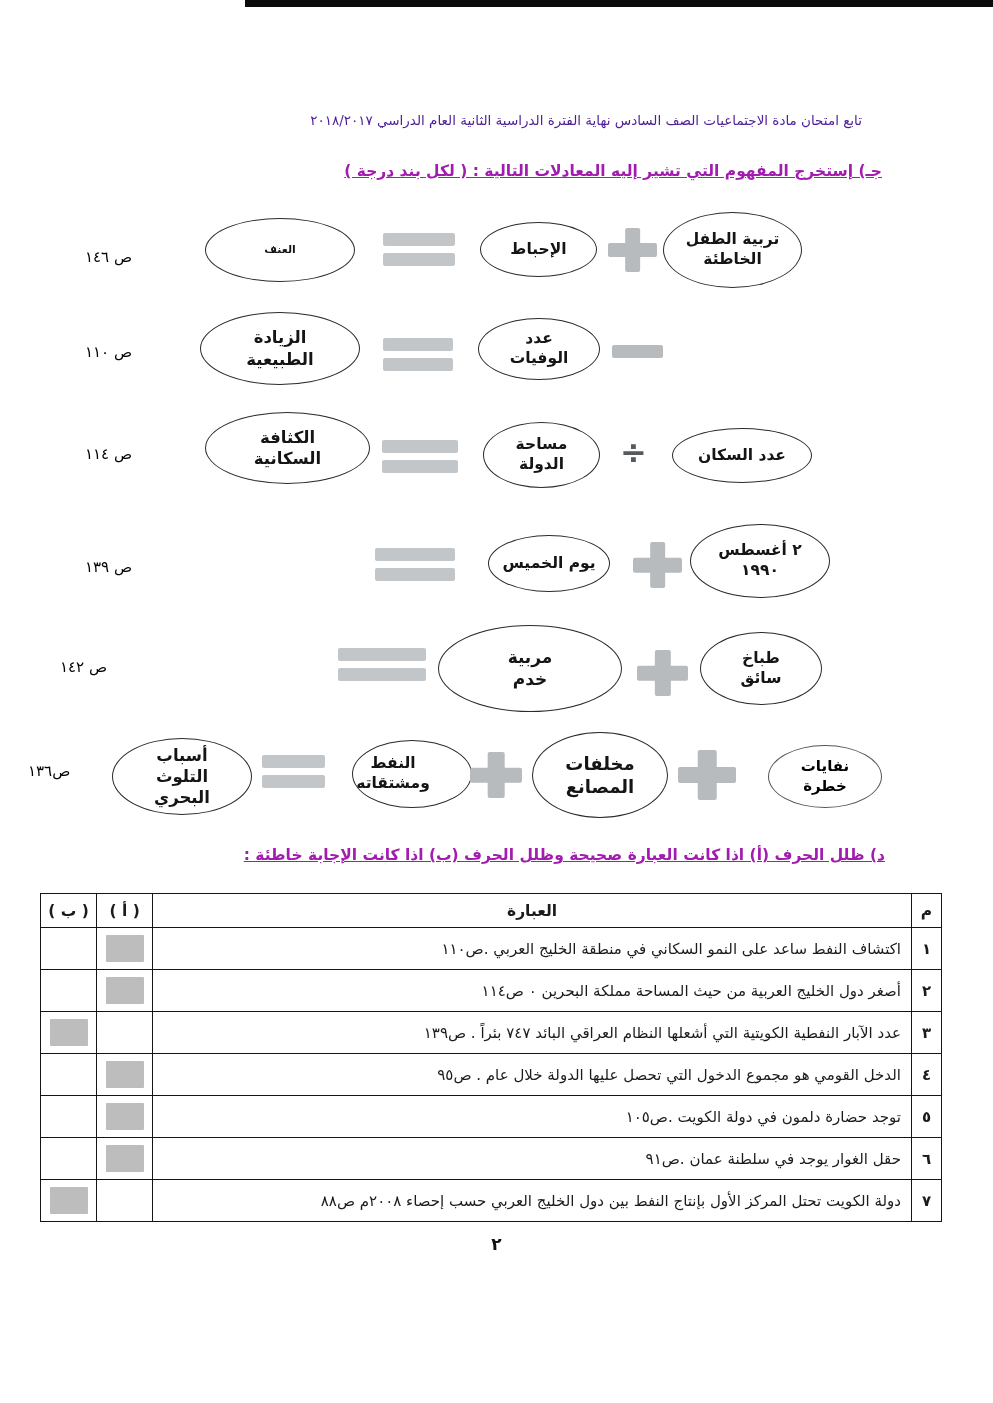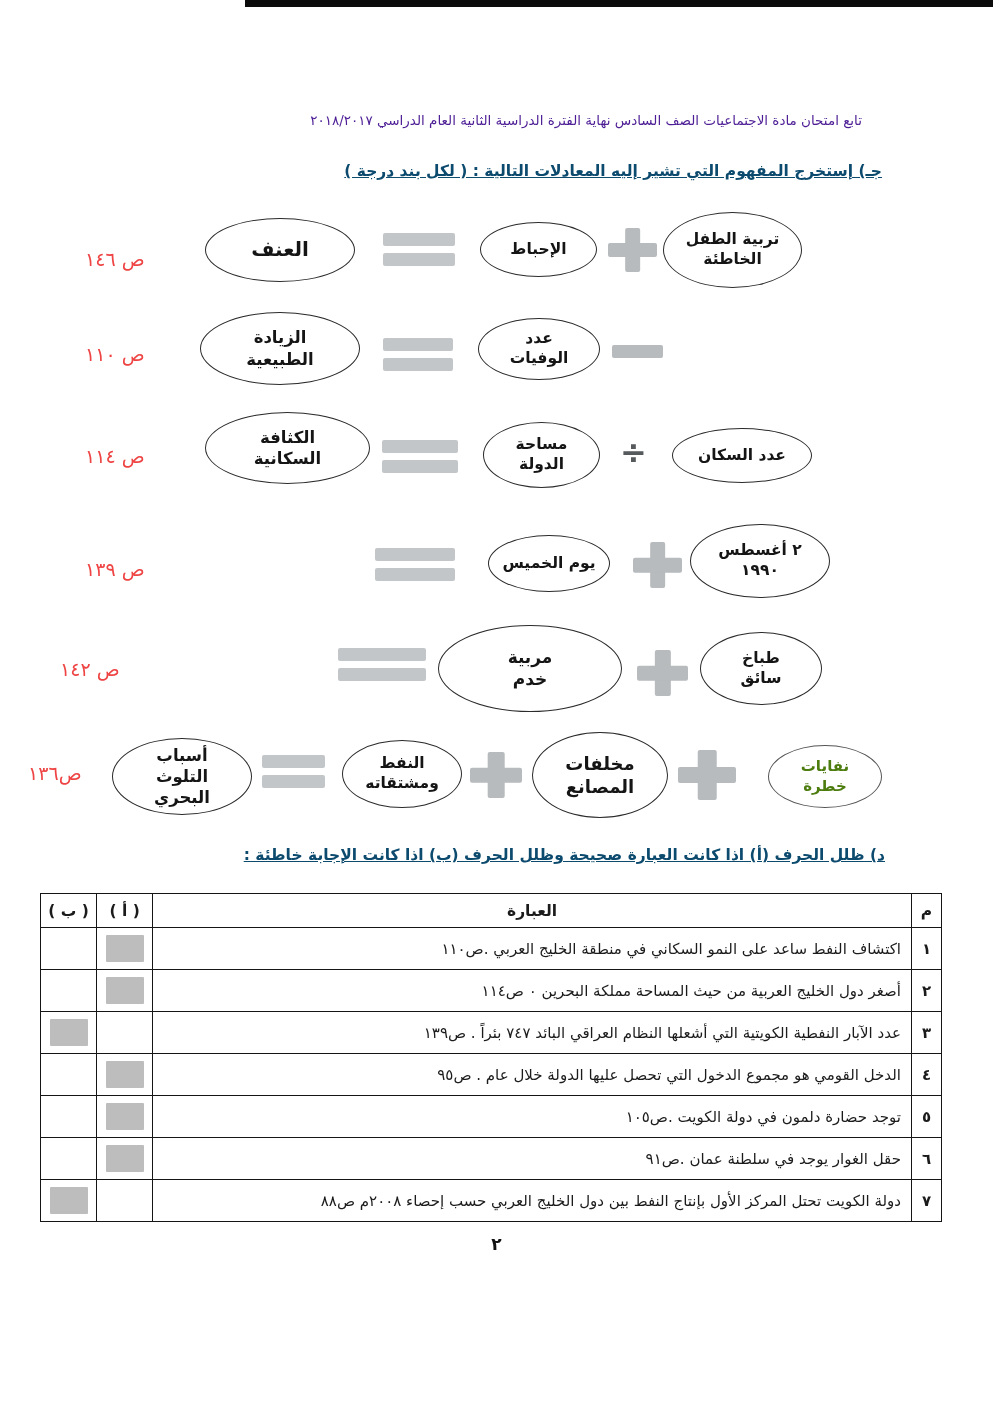--- a/index.html
+++ b/index.html
@@ -8,37 +8,37 @@
   .page {
     position:relative; width:993px; height:1403px; margin:0 auto;
     background:#ffffff; color:#1b1b1b; overflow:hidden; direction:rtl;
   }
 
   
   .top-bar { position:absolute; top:0; left:245px; width:748px; height:7px; background:#0b0b0b; }
 
   
   .header-line { position:absolute; top:112px; right:131px; font-size:13.5px; color:#4c1d95; white-space:nowrap; }
-  .sec-title { position:absolute; font-weight:bold; font-size:15.5px; color:#0c4a6e; text-decoration:underline; white-space:nowrap; }
+  .sec-title { position:absolute; font-weight:bold; font-size:15.5px; color:#a21caf; text-decoration:underline; white-space:nowrap; }
   .sec-c { top:162px; right:111px; }
   .sec-d { top:846px; right:108px; }
 
   
   .eq-row { position:absolute; left:0; width:993px; }
   .ellipse {
     position:absolute; border:1.7px solid #2b2b2b; border-radius:50%;
     display:flex; align-items:center; justify-content:center;
     text-align:center; line-height:1.28; color:#151515;
   }
   .ellipse span { display:inline-block; }
   .answer { font-weight:bold; font-size:16.5px; }
   .term { font-weight:bold; font-size:15.5px; }
-  .faint { color:#4d7c0f; border-color:#555; }
-
-  .pageref { position:absolute; font-size:19px; color:#ef4444; white-space:nowrap; }
+  .faint { color:#000000; border-color:#555; }
+
+  .pageref { position:absolute; font-size:15px; color:#000000; white-space:nowrap; }
 
   .equals { position:absolute; display:flex; flex-direction:column; gap:7px; }
   .equals .bar { height:13px; background:#c3c6c8; border-radius:2px; filter:blur(.4px); }
 
   .plus { position:absolute; }
   .plus::before, .plus::after { content:''; position:absolute; background:#b7bbbd; border-radius:2px; filter:blur(.4px); }
   .plus::before { left:50%; top:0; width:32%; height:100%; transform:translateX(-50%); }
   .plus::after  { top:50%; left:0; height:32%; width:100%; transform:translateY(-50%); }
 
   .minus { position:absolute; background:#b7bbbd; border-radius:2px; filter:blur(.4px); }
@@ -68,21 +68,21 @@
 <div class="page">
 
   <div class="top-bar"></div>
 
   <div class="header-line">تابع امتحان مادة الاجتماعيات الصف السادس نهاية الفترة الدراسية الثانية العام الدراسي ٢٠١٨/٢٠١٧</div>
 
   <div class="sec-title sec-c">جـ) إستخرج المفهوم التي تشير إليه المعادلات التالية : ( لكل بند درجة )</div>
 
   <div class="eq-row" style="top:210px;height:90px;">
     <div class="pageref" style="left:85px;top:38px;">ص ١٤٦</div>
-    <div class="ellipse answer" style="left:205px;top:8px;width:150px;height:64px;font-size:20px;">
+    <div class="ellipse answer" style="left:205px;top:8px;width:150px;height:64px;font-size:11px;">
         <span>العنف</span>
       </div>
     <div class="equals" style="left:383px;top:23px;width:72px;">
         <span class="bar"></span>
         <span class="bar"></span>
       </div>
     <div class="ellipse term" style="left:480px;top:12px;width:117px;height:55px;">
         <span>الإحباط</span>
       </div>
     <div class="plus" style="left:608px;top:18px;width:49px;height:44px;"></div>
@@ -156,21 +156,21 @@
 
   <div class="eq-row" style="top:728px;height:104px;">
     <div class="pageref" style="left:28px;top:34px;">ص١٣٦</div>
     <div class="ellipse answer" style="left:112px;top:10px;width:140px;height:77px;">
         <span style="max-width:96px;">أسباب التلوث البحري</span>
       </div>
     <div class="equals" style="left:262px;top:27px;width:63px;">
         <span class="bar"></span>
         <span class="bar"></span>
       </div>
-    <div class="ellipse term" style="left:342px;top:12px;width:120px;height:68px;">
+    <div class="ellipse term" style="left:352px;top:12px;width:120px;height:68px;justify-content:flex-end;">
         <span style="max-width:80px;">النفط ومشتقاته</span>
       </div>
     <div class="plus" style="left:470px;top:24px;width:52px;height:46px;"></div>
     <div class="ellipse term" style="left:532px;top:4px;width:136px;height:86px;font-size:18px;">
         <span style="max-width:92px;">مخلفات المصانع</span>
       </div>
     <div class="plus" style="left:678px;top:22px;width:58px;height:50px;"></div>
     <div class="ellipse term faint" style="left:768px;top:17px;width:114px;height:63px;font-size:15px;">
         <span style="max-width:60px;">نفايات خطرة</span>
       </div>

